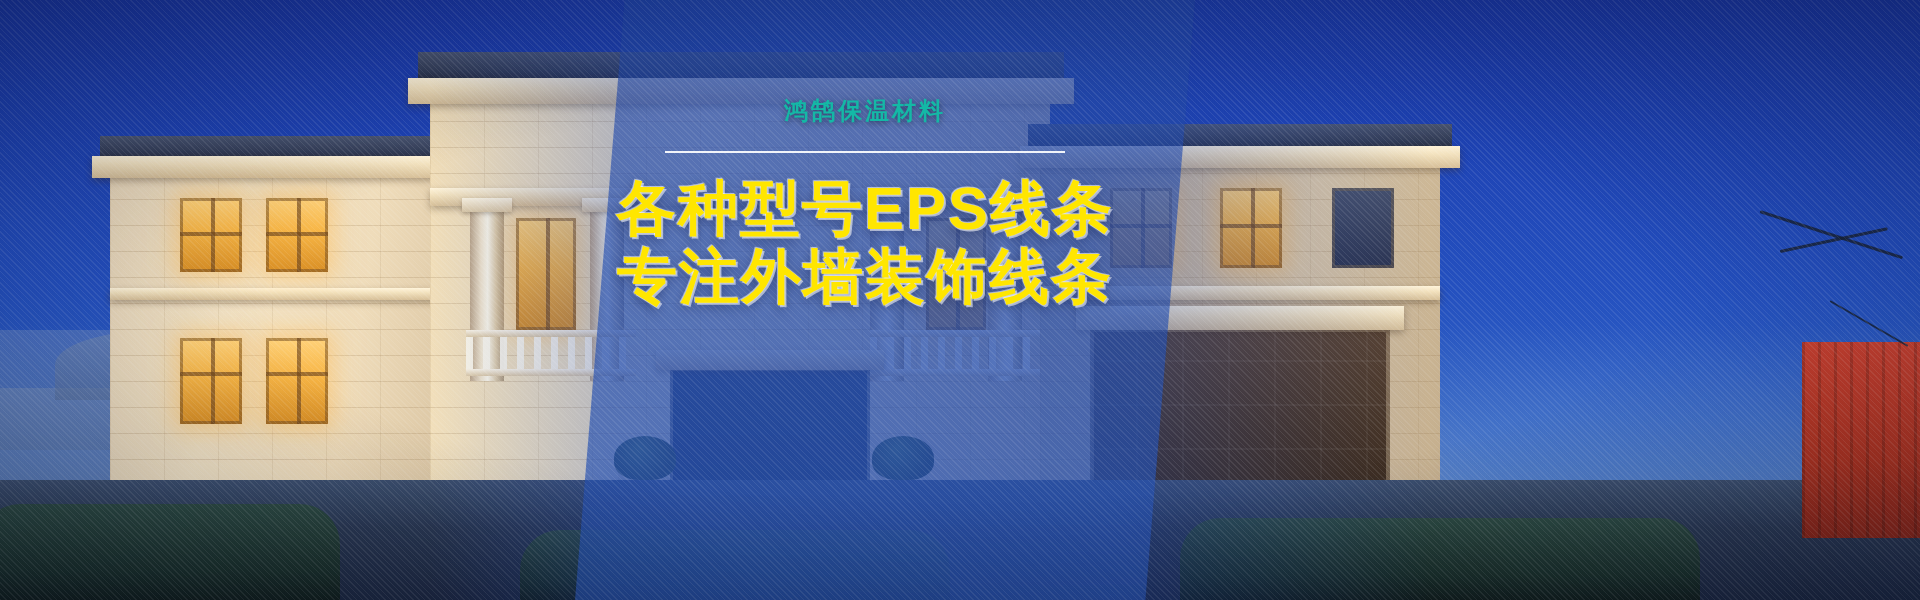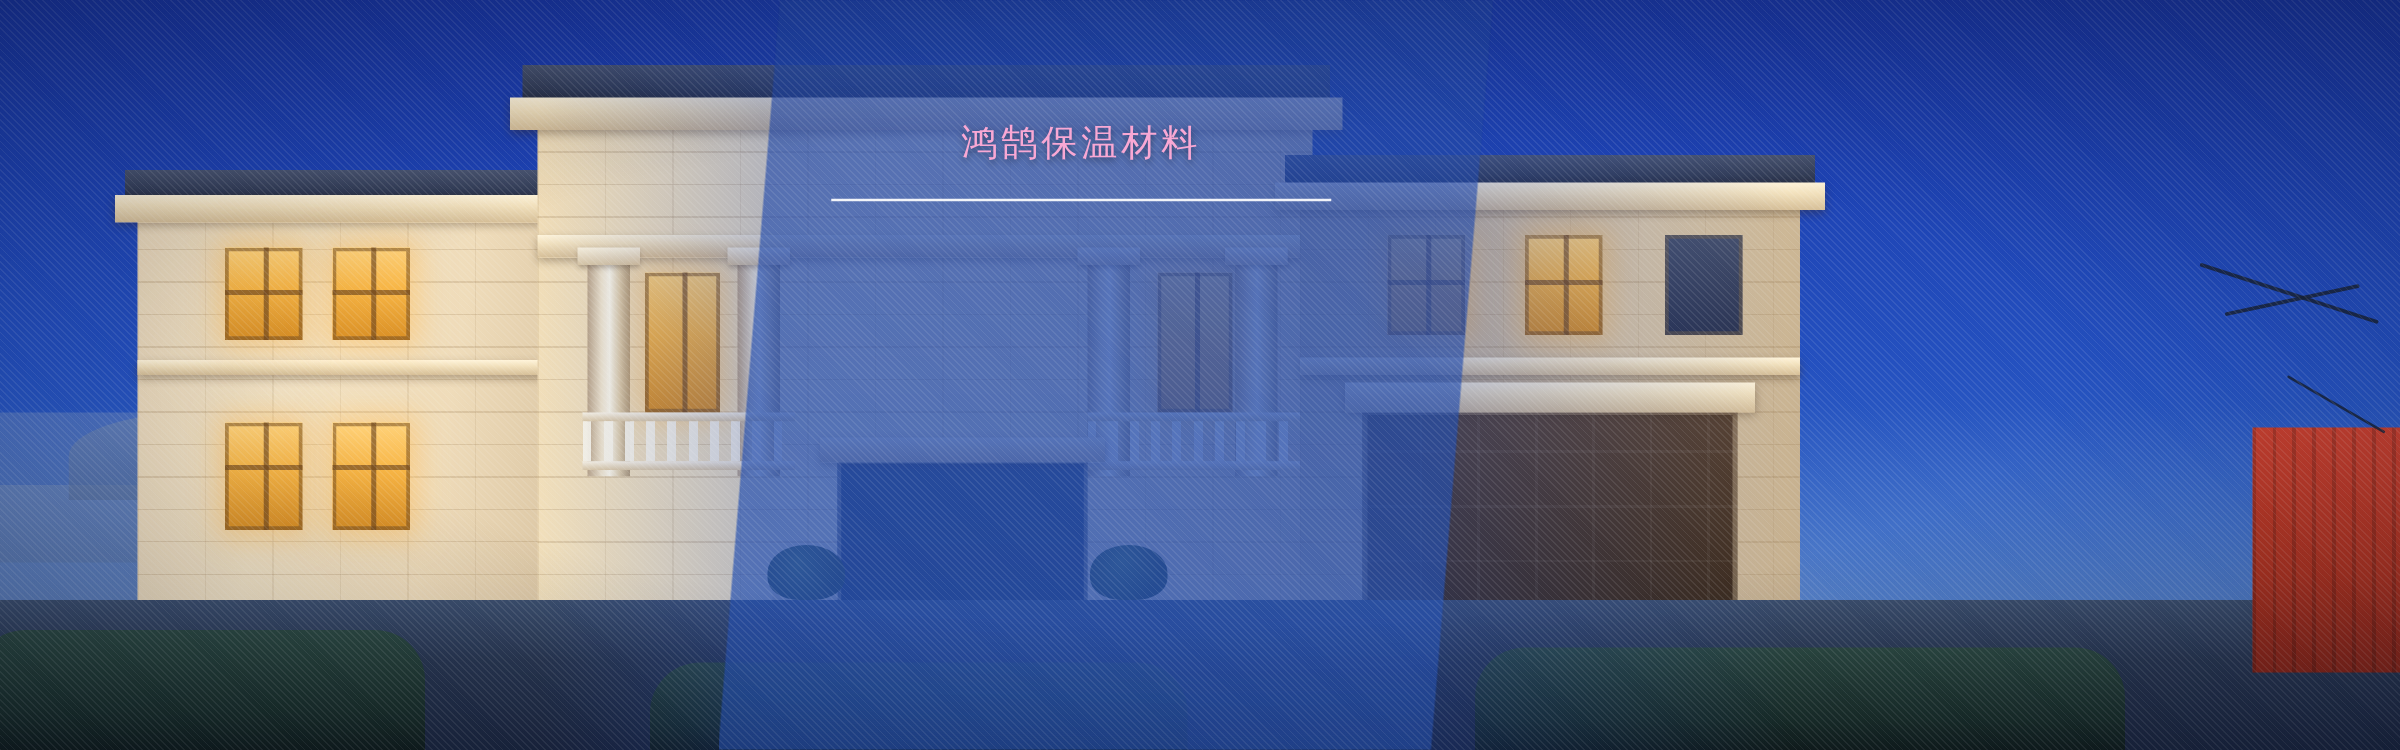--- a/index.html
+++ b/index.html
@@ -171,21 +171,21 @@
     background:radial-gradient(ellipse 80% 75% at 50% 50%, rgba(0,0,0,0) 45%, rgba(5,12,35,.38) 100%);
     pointer-events:none;
   }
 
   
   .copy{
     position:absolute;left:585px;top:95px;width:560px;
     text-align:center;
   }
   .brand{
-    font-size:29px;letter-spacing:3px;color:#f9a8d4;font-weight:400;
+    font-size:24px;letter-spacing:3px;color:#14b8a6;font-weight:700;
     text-shadow:0 2px 6px rgba(0,0,0,.45);
     white-space:nowrap;
   }
   .rule{
     width:400px;height:2px;margin:24px auto 22px auto;
     background:rgba(255,255,255,.92);
   }
   .head{
     font-size:60px;line-height:1.14;font-weight:bold;color:#ffe600;
     letter-spacing:2px;white-space:nowrap;
@@ -315,15 +315,17 @@
 
   <div class="panel-wide"></div>
   <div class="panel"></div>
 
   <div class="hatch"></div>
   <div class="vignette"></div>
 
   <div class="copy">
     <div class="brand">鸿鹄保温材料</div>
     <div class="rule"></div>
+    <div class="head">各种型号EPS线条</div>
+    <div class="head">专注外墙装饰线条</div>
   </div>
 
 </div>
 
 </body></html>

